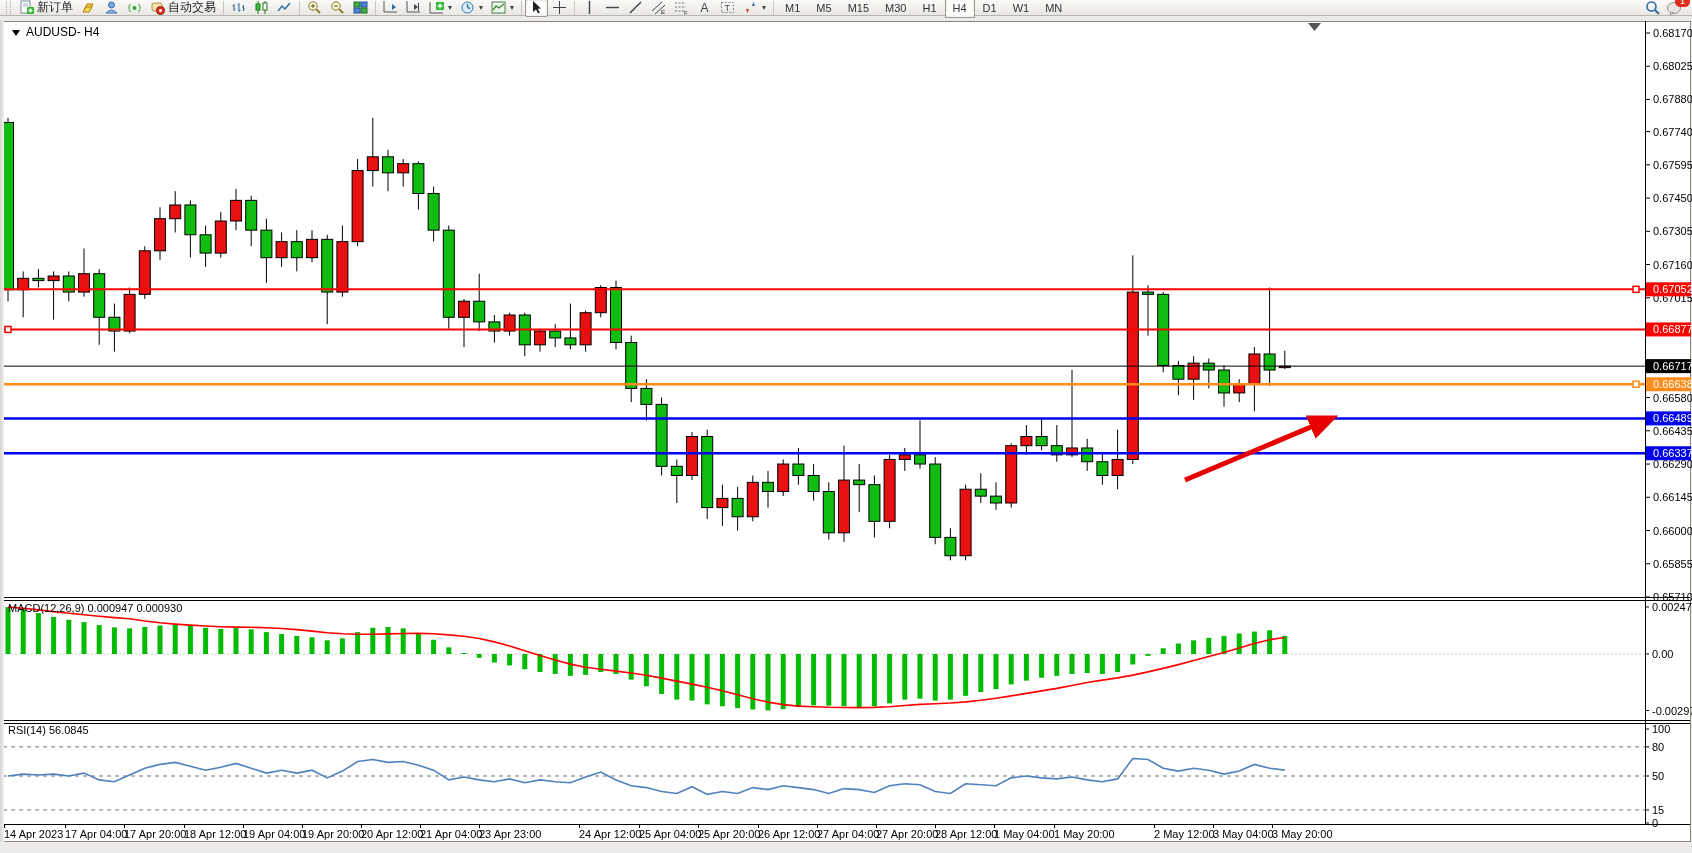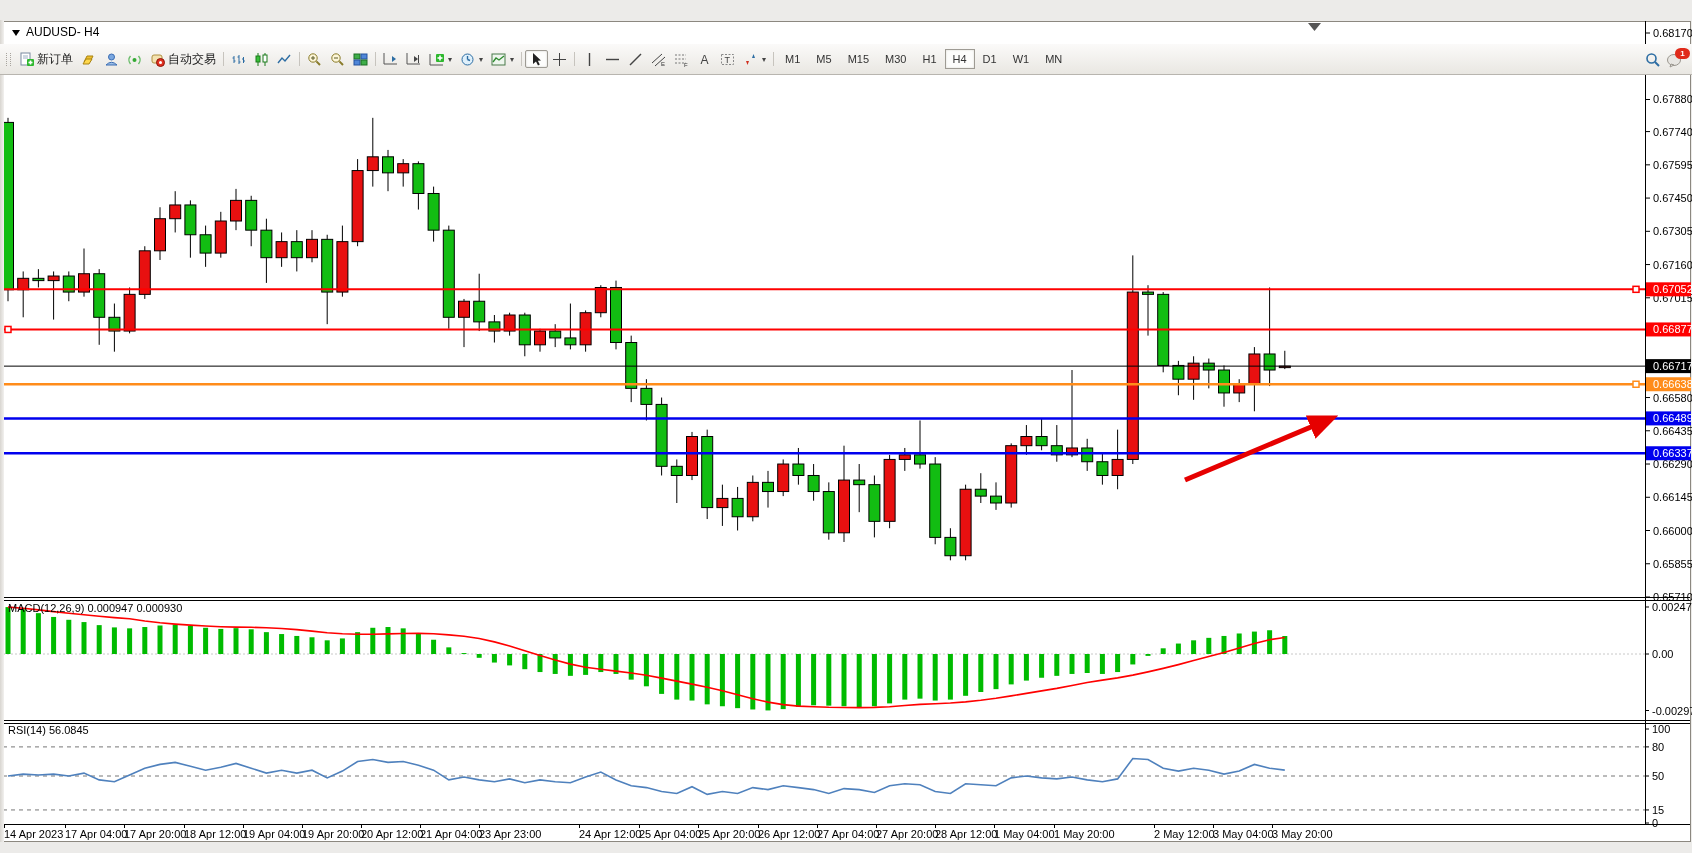--- a/index.html
+++ b/index.html
@@ -1,21 +1,21 @@
 <!DOCTYPE html>
 <html><head>
 <meta charset="utf-8">
 <style>
   html,body{margin:0;padding:0;}
   body{width:1692px;height:853px;overflow:hidden;background:#ecebe9;
        font-family:"Liberation Sans",sans-serif;-webkit-font-smoothing:antialiased;position:relative;}
   
-  .toolbar{position:absolute;left:0;top:0;width:1692px;height:31px;z-index:5;
+  .toolbar{position:absolute;left:0;top:0;width:1692px;height:16px;z-index:5;
     display:flex;align-items:center;padding:0 2px;box-sizing:border-box;
-    background:linear-gradient(#fbfaf9,#e9e7e2);border-bottom:1px solid #b8b5af;font-size:12px;color:#222;margin-top:44px;}
+    background:linear-gradient(#fbfaf9,#e9e7e2);border-bottom:1px solid #b8b5af;font-size:12px;color:#222;}
   .grip{width:3px;height:13px;border-left:1px dotted #a8a49e;border-right:1px dotted #a8a49e;margin:0 4px;flex:none;}
   .sep{width:1px;height:14px;background:#c7c4be;margin:0 3px;flex:none;}
   .tbtn{display:flex;align-items:center;gap:3px;height:18px;padding:0 3px;border:1px solid transparent;
     border-radius:2px;background:transparent;font-family:inherit;font-size:12px;color:#222;flex:none;cursor:default;}
   .tbtn.pressed{background:#fdfdfc;border-color:#9e9b94;box-shadow:inset 0 0 2px #cfccc6;}
   .ic{width:15px;height:15px;display:inline-block;position:relative;flex:none;}
   .caret{font-size:8px;color:#444;margin-left:1px;}
   .tf-box{display:flex;align-items:center;flex:none;}
   .tf{padding:1px 7px;height:16px;line-height:16px;font-size:11px;color:#333;border:1px solid transparent;flex:none;}
   .tf.active{background:#fcfcfb;border-color:#9e9b94;box-shadow:inset 0 0 2px #d6d3cd;}

